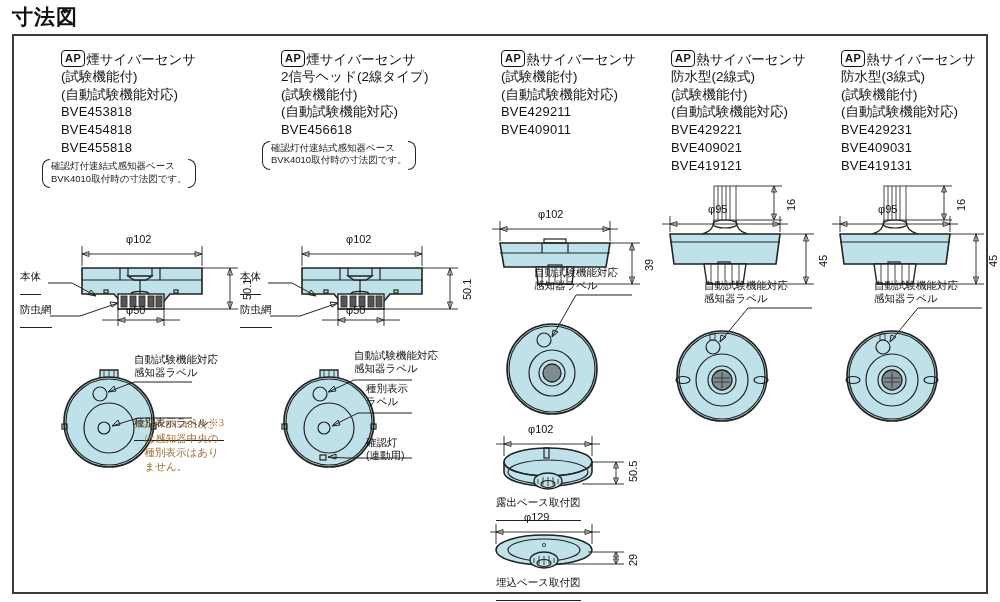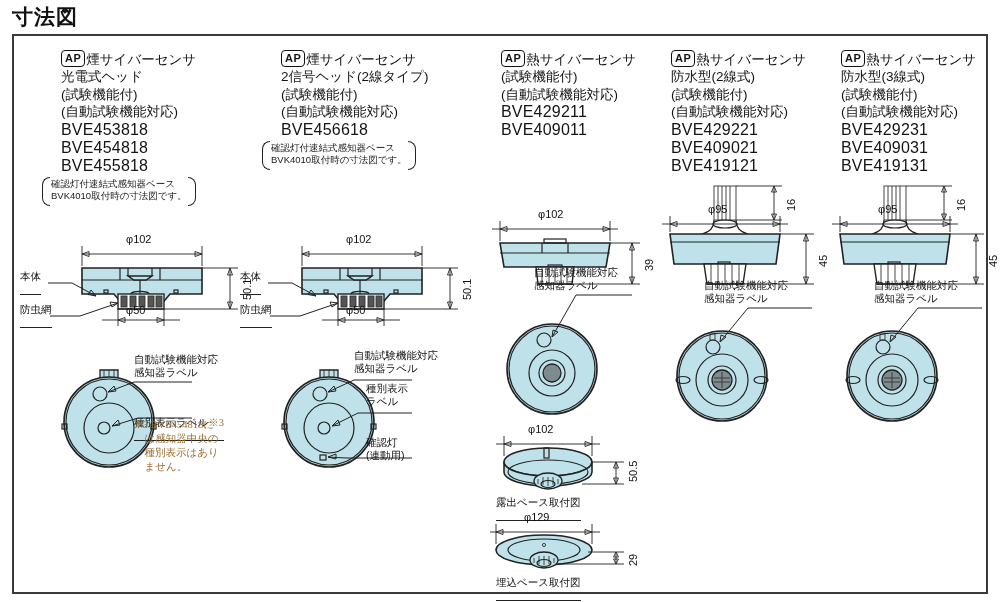--- a/index.html
+++ b/index.html
@@ -25,21 +25,21 @@
     position: absolute; left: 12px; top: 34px;
     width: 976px; height: 560px;
     border: 2px solid #3a3a3a;
     background: #fff;
   }
 
   
   .col { position: absolute; top: 0; height: 100%; }
   .col-head { position: absolute; top: 14px; left: 0; width: 100%; }
   .hl { font-size: 13.5px; line-height: 17.5px; white-space: nowrap; color: #141414; padding-left: 19px; }
-  .hl.model { font-size: 16px; line-height: 18px; letter-spacing: .2px; }
+  .hl.model { font-size: 13px; line-height: 18px; letter-spacing: .2px; }
   .ap-badge {
     display: inline-block; border: 1.6px solid #111; border-radius: 4px;
     font-size: 11px; font-weight: 700; line-height: 11px;
     padding: 1.5px 3px 2px 3px; margin-right: 1px;
     vertical-align: 2px; letter-spacing: .5px;
   }
   
   .paren-note {
     position: relative; font-size: 9.5px; line-height: 12.5px;
     white-space: nowrap; padding: 1px 9px 1px 9px; display: inline-block;
@@ -92,21 +92,20 @@
 
   <div id="page-title">寸法図</div>
 
   <div id="frame">
 
     <div class="col" style="left:28px; width:215px;">
       <div class="col-head">
         <div class="hl">
           <span class="ap-badge">AP</span><span>煙サイバーセンサ</span>
         </div>
-        <div class="hl">光電式ヘッド</div>
         <div class="hl">(試験機能付)</div>
         <div class="hl">(自動試験機能対応)</div>
         <div class="hl model">BVE453818</div>
         <div class="hl model">BVE454818</div>
         <div class="hl model">BVE455818</div>
         <div style="margin-top:2px;">
           <div class="paren-note">
             <div>確認灯付速結式感知器ベース</div>
             <div>BVK4010取付時の寸法図です。</div>
           </div>

